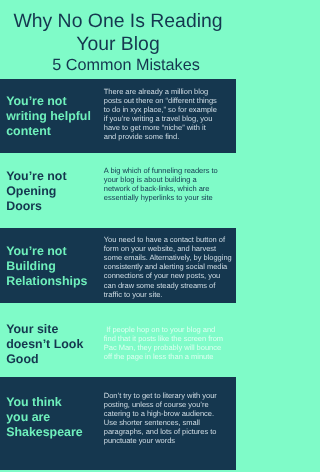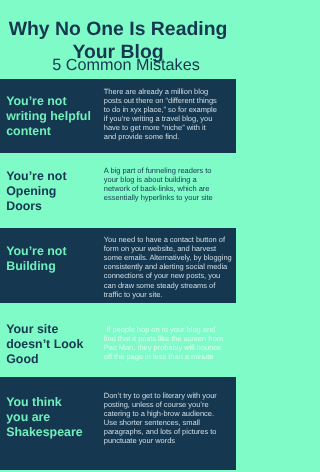--- a/index.html
+++ b/index.html
@@ -1,19 +1,19 @@
 <!DOCTYPE html>
 <html><head>
 <meta charset="utf-8">
 <style>
   html,body{margin:0;padding:0;}
   body{width:236px;height:472px;overflow:hidden;font-family:"Liberation Sans",sans-serif;background:#7FFBC8;-webkit-font-smoothing:antialiased;text-rendering:geometricPrecision;}
   .page{position:relative;width:236px;height:472px;overflow:hidden;}
   .header{background:#7FFBC8;height:79.2px;position:relative;}
-  .h-title{position:absolute;left:0;right:0;top:9.5px;text-align:center;font-size:19.4px;font-weight:bold;color:#15374F;line-height:23.2px;margin-top:8px;}
+  .h-title{position:absolute;left:0;right:0;top:9.5px;text-align:center;font-size:19.4px;font-weight:normal;color:#15374F;line-height:23.2px;}
   .h-sub{position:absolute;left:0;right:0;top:55.5px;text-align:center;font-size:16.2px;color:#15374F;line-height:18px;padding-left:16px;}
   .sec{position:relative;overflow:hidden;}
   .sec .title{position:absolute;left:6.2px;top:0;width:95px;font-weight:bold;font-size:12.4px;line-height:14.85px;white-space:nowrap;}
   .sec .body{position:absolute;left:103.8px;top:0;width:132px;font-size:7.5px;line-height:9.05px;white-space:nowrap;letter-spacing:-0.02px;}
   .dark{background:#15374F;}
   .dark .title{color:#6FF0BC;}
   .dark .body{color:#CFDCE4;}
   .light{background:#7FFBC8;}
   .light .title{color:#15374F;}
   .light .body{color:#15374F;}
@@ -50,31 +50,32 @@
     </div>
   </div>
 
   <div class="sec light" style="height:75.2px">
     <div class="title" style="top:16.0px">
       <span>You’re not</span><br>
       <span>Opening</span><br>
       <span>Doors</span>
     </div>
     <div class="body" style="top:13px">
-      <span>A big part of funneling readers to</span><br>
+      <span>A big which of funneling readers to</span><br>
       <span>your blog is about building a</span><br>
       <span>network of back-links, which are</span><br>
       <span>essentially hyperlinks to your site</span><br>
     </div>
   </div>
 
   <div class="sec dark" style="height:74.4px">
     <div class="title" style="top:16.2px">
       <span>You’re not</span><br>
       <span>Building</span><br>
+      <span>Relationships</span>
     </div>
     <div class="body" style="top:7px">
       <span>You need to have a contact button of</span><br>
       <span>form on your website, and harvest</span><br>
       <span>some emails. Alternatively, by blogging</span><br>
       <span>consistently and alerting social media</span><br>
       <span>connections of your new posts, you</span><br>
       <span>can draw some steady streams of</span><br>
       <span>traffic to your site.</span>
     </div>

